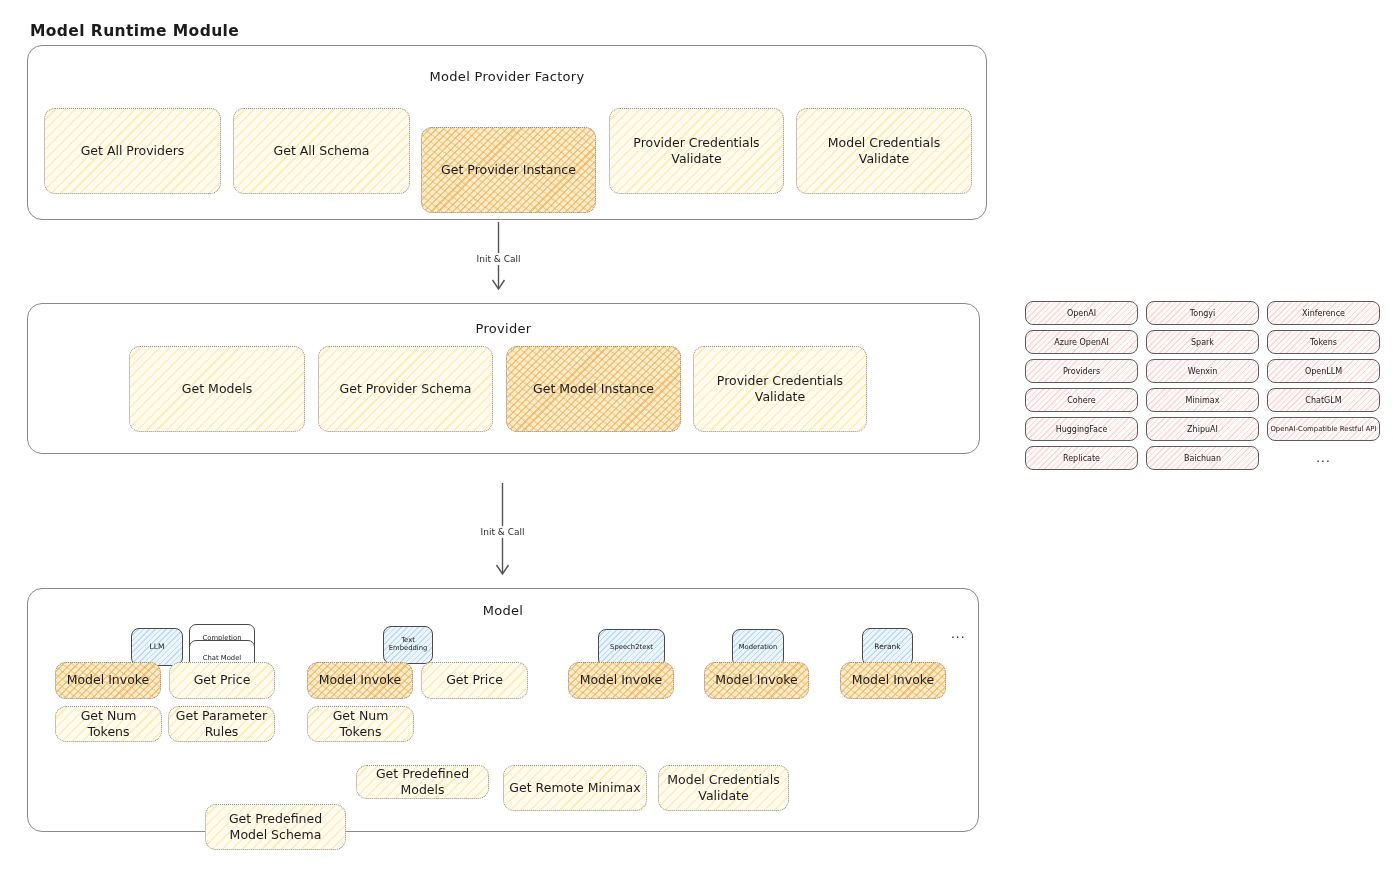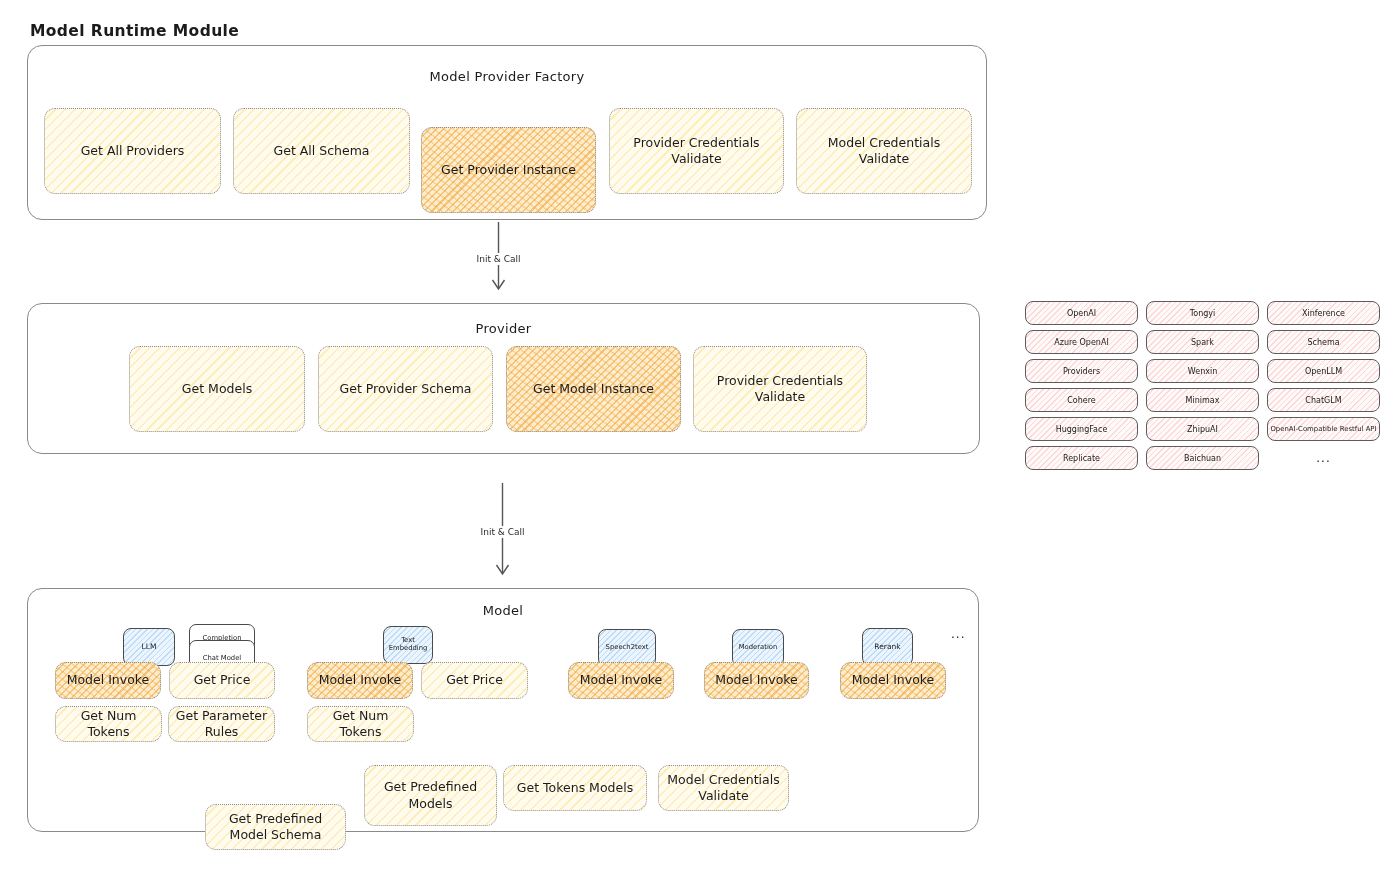--- a/index.html
+++ b/index.html
@@ -84,21 +84,21 @@
     <div class="box hl" style="left:478px;top:42px;width:175px;height:86px;">Get Model Instance</div>
     <div class="box" style="left:665px;top:42px;width:174px;height:86px;">Provider Credentials Validate</div>
   </div>
 
   <div class="pgrid">
     <div class="pcell">OpenAI</div>
     <div class="pcell">Tongyi</div>
     <div class="pcell">Xinference</div>
     <div class="pcell">Azure OpenAI</div>
     <div class="pcell">Spark</div>
-    <div class="pcell">Schema</div>
+    <div class="pcell">Tokens</div>
     <div class="pcell">Providers</div>
     <div class="pcell">Wenxin</div>
     <div class="pcell">OpenLLM</div>
     <div class="pcell">Cohere</div>
     <div class="pcell">Minimax</div>
     <div class="pcell">ChatGLM</div>
     <div class="pcell">HuggingFace</div>
     <div class="pcell">ZhipuAI</div>
     <div class="pcell long">OpenAI-Compatible Restful API</div>
     <div class="pcell">Replicate</div>
@@ -110,40 +110,40 @@
     <svg width="21" height="98" viewBox="0 0 21 98">
       <line x1="10.5" y1="0" x2="10.5" y2="90" stroke="#555" stroke-width="1.4"></line>
       <polyline points="4.5,82 10.5,91 16.5,82" fill="none" stroke="#555" stroke-width="1.4"></polyline>
     </svg>
     <span class="arrow-label">Init &amp; Call</span>
   </div>
 
   <div class="panel stacked" style="left:27px;top:588px;width:950px;height:242px;">
     <div class="panel-title" style="top:14px;">Model</div>
 
-    <div class="pill blue" style="left:95px;top:39px;width:52px;height:20px;font-size:7.5px;">LLM</div>
+    <div class="pill blue" style="left:103px;top:39px;width:52px;height:20px;font-size:7.5px;">LLM</div>
     <div class="pill white" style="left:161px;top:35px;width:66px;height:14px;">Completion Model</div>
     <div class="pill white" style="left:161px;top:51px;width:66px;height:14px;">Chat Model</div>
     <div class="pill blue" style="left:355px;top:37px;width:50px;height:24px;">Text Embedding</div>
-    <div class="pill blue" style="left:570px;top:40px;width:58px;height:18px;">Speech2text</div>
+    <div class="pill blue" style="left:570px;top:40px;width:67px;height:18px;">Speech2text</div>
     <div class="pill blue" style="left:704px;top:40px;width:52px;height:18px;">Moderation</div>
     <div class="pill blue" style="left:834px;top:39px;width:51px;height:20px;font-size:7.5px;">Rerank</div>
     <div class="ellipsis" style="left:923px;top:38px;">...</div>
 
     <div class="box hl" style="left:27px;top:73px;width:106px;height:37px;">Model Invoke</div>
     <div class="box" style="left:141px;top:73px;width:106px;height:37px;">Get Price</div>
     <div class="box hl" style="left:279px;top:73px;width:106px;height:37px;">Model Invoke</div>
     <div class="box" style="left:393px;top:73px;width:107px;height:37px;">Get Price</div>
     <div class="box hl" style="left:540px;top:73px;width:106px;height:37px;">Model Invoke</div>
     <div class="box hl" style="left:676px;top:73px;width:105px;height:37px;">Model Invoke</div>
     <div class="box hl" style="left:812px;top:73px;width:106px;height:37px;">Model Invoke</div>
 
     <div class="box" style="left:27px;top:117px;width:107px;height:36px;">Get Num Tokens</div>
     <div class="box" style="left:140px;top:117px;width:107px;height:36px;">Get Parameter Rules</div>
     <div class="box" style="left:279px;top:117px;width:107px;height:36px;">Get Num Tokens</div>
 
     <div class="box" style="left:177px;top:176px;width:141px;height:46px;margin-top:39px;">Get Predefined Model Schema</div>
-    <div class="box" style="left:336px;top:176px;width:133px;height:61px;">Get Predefined Models</div>
-    <div class="box" style="left:475px;top:176px;width:144px;height:46px;">Get Tokens Models</div>
+    <div class="box" style="left:328px;top:176px;width:133px;height:34px;">Get Predefined Models</div>
+    <div class="box" style="left:475px;top:176px;width:144px;height:46px;">Get Remote Minimax</div>
     <div class="box" style="left:630px;top:176px;width:131px;height:46px;">Model Credentials Validate</div>
   </div>
 
 </div>
 
 </body></html>

